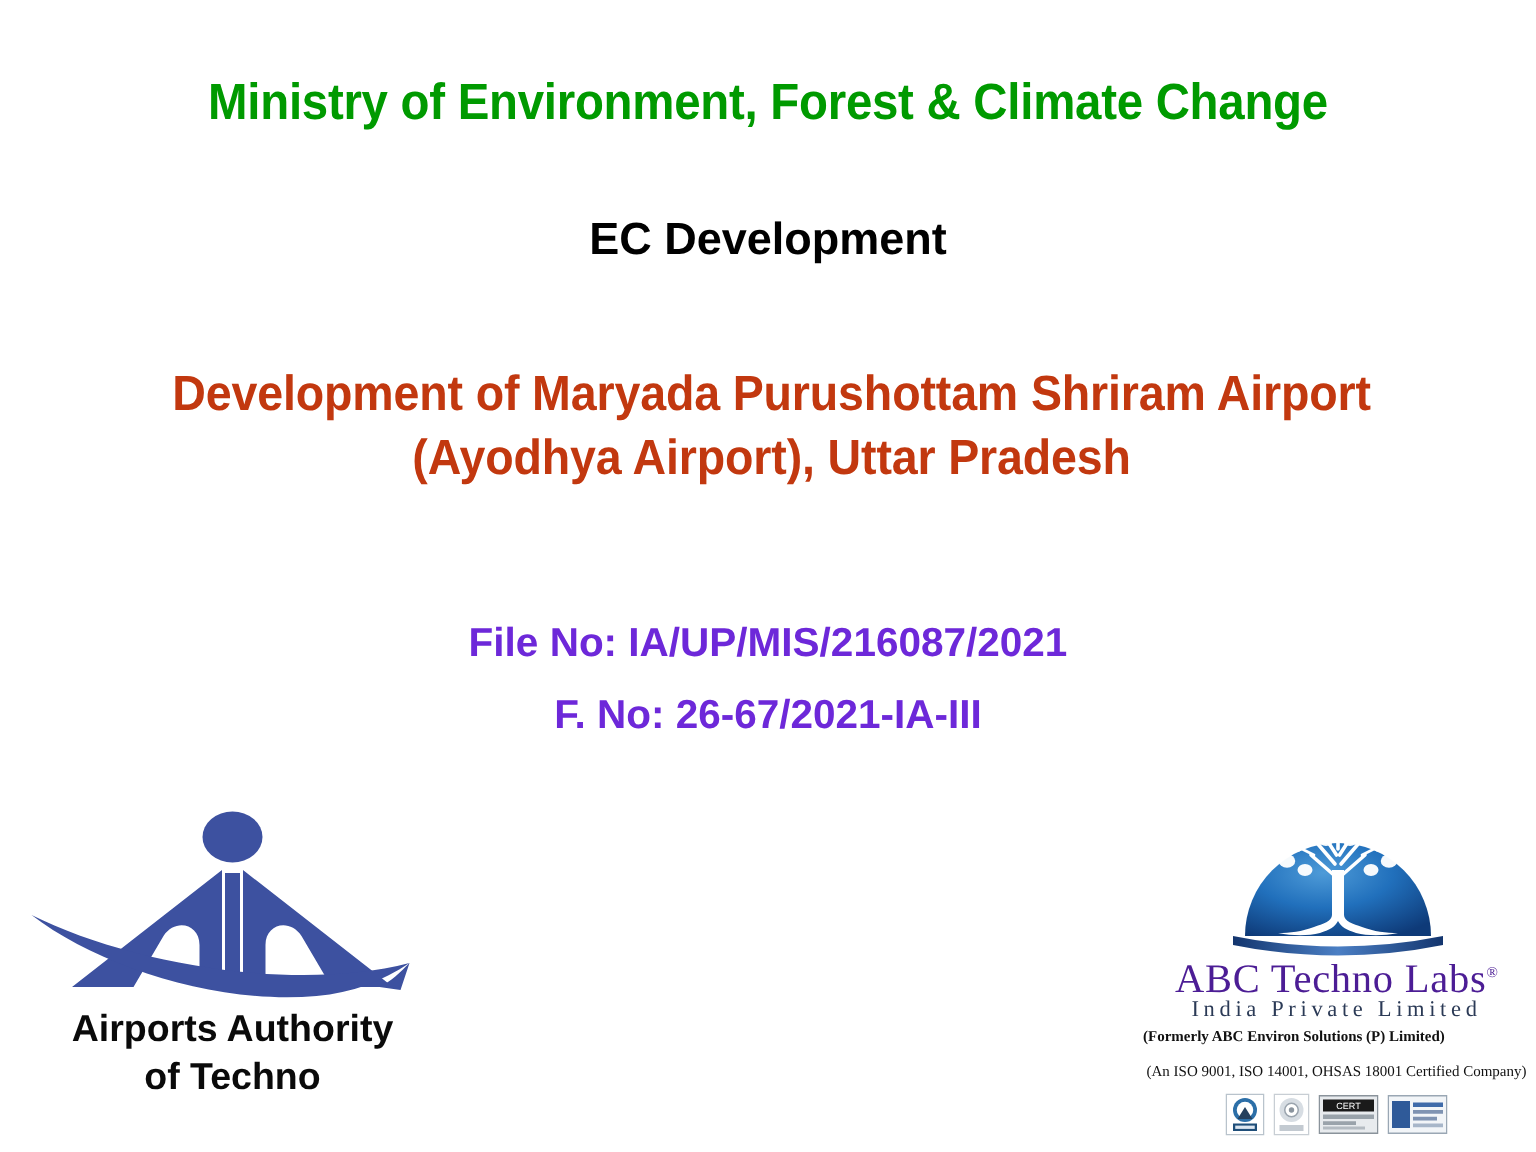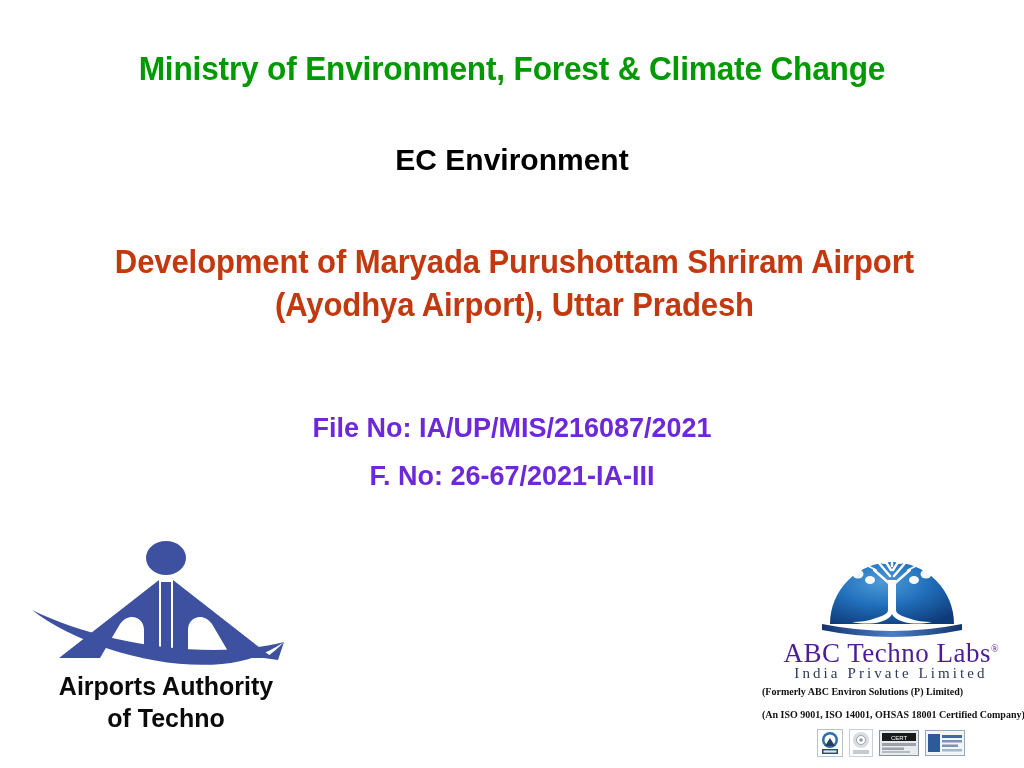--- a/index.html
+++ b/index.html
@@ -80,21 +80,21 @@
     font-size: 27px;
     line-height: 33px;
     color: #6d28d9;
   }
   .file-line.one { top: 412px; }
   .file-line.two { top: 460px; }
 
   
   #aai-logo {
     position: absolute;
-    left: 16px;
+    left: 5px;
     top: 538px;
     width: 300px;
     height: 220px;
   }
   #aai-mark {
     position: absolute;
     left: 0;
     top: 0;
     width: 300px;
     height: 130px;
@@ -173,21 +173,21 @@
     color: #111111;
     white-space: nowrap;
   }
   .abc-iso {
     position: absolute;
     left: 0;
     top: 172px;
     width: 258px;
     text-align: center;
     font-family: "Liberation Serif", serif;
-    font-weight: bold;
+    font-weight: normal;
     font-size: 10px;
     line-height: 13px;
     color: #111111;
     white-space: nowrap;
   }
   #abc-badges {
     position: absolute;
     left: 0;
     top: 190px;
     width: 258px;
@@ -199,21 +199,21 @@
   }
   .badge { display: block; }
 </style>
 </head>
 <body>
 
 <div id="slide">
 
   <div class="title-ministry">Ministry of Environment, Forest &amp; Climate Change</div>
 
-  <div class="subtitle-ec">EC Environment</div>
+  <div class="subtitle-ec">EC Development</div>
 
   <div class="project-title">
     <span class="line">Development of Maryada Purushottam Shriram Airport</span>
     <span class="line">(Ayodhya Airport), Uttar Pradesh</span>
   </div>
 
   <div class="file-line one">File No: IA/UP/MIS/216087/2021</div>
 
   <div class="file-line two">F. No: 26-67/2021-IA-III</div>
 

